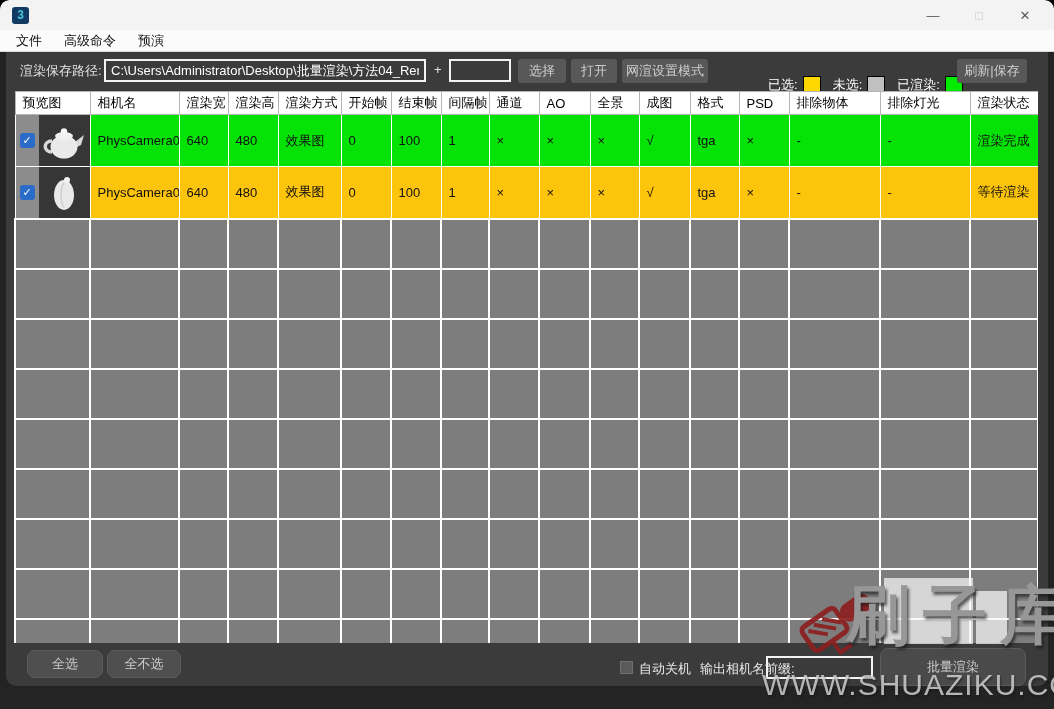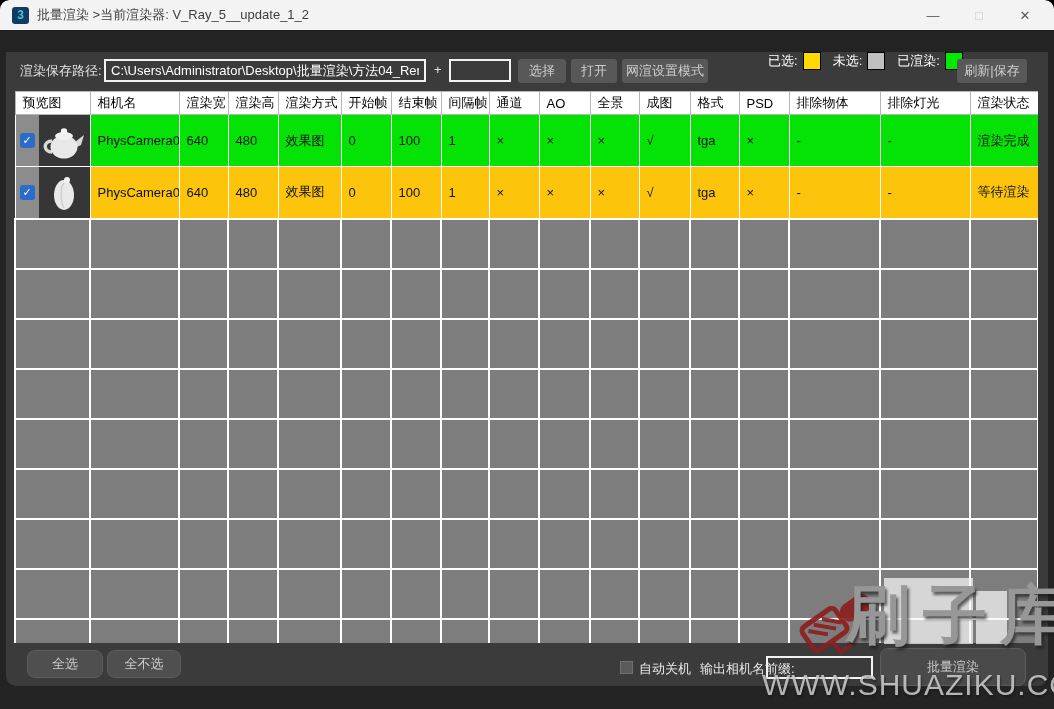--- a/index.html
+++ b/index.html
@@ -37,21 +37,21 @@
     border:2px solid #f2f2f2;color:#fff;font-size:13px;padding:0 5px;font-family:inherit;}
   .plus-sign{position:absolute;left:428px;top:10px;color:#e3e3e3;font-size:13px;}
   .suffix-input{position:absolute;left:443px;top:7px;width:62px;height:23px;background:#3b3b3b;
     border:2px solid #f2f2f2;color:#fff;font-size:13px;padding:0 5px;font-family:inherit;}
   .tb-btn{position:absolute;top:7px;height:24px;background:#585858;border:none;border-radius:3px;
     color:#cfcfcf;font-size:13px;font-family:inherit;padding:0;text-align:center;}
   .btn-select{left:512px;width:48px;}
   .btn-open{left:565px;width:46px;}
   .btn-net{left:616px;width:86px;}
   .btn-refresh{left:951px;width:70px;background:#585858;}
-  .legend{position:absolute;left:762px;top:0;display:flex;align-items:flex-start;height:26px;}
+  .legend{position:absolute;left:762px;top:16px;display:flex;align-items:flex-end;height:26px;}
   .legend-label{color:#fff;font-size:13px;margin-right:5px;}
   .swatch{width:18px;height:18px;border:1px solid #000;margin-right:12px;}
 
   
   .table-wrap{position:absolute;left:8px;top:39px;width:1024px;height:552px;overflow:hidden;}
   table.grid{border-collapse:collapse;table-layout:fixed;width:1023px;}
   .grid th{background:#fff;color:#000;font-size:13px;font-weight:normal;text-align:left;
     height:23px;padding:0 0 0 7px;border:1px solid #b5b5b5;overflow:hidden;white-space:nowrap;}
   .grid td{font-size:13px;color:#111;padding:0 0 0 7px;border:1px solid #fff;
     overflow:hidden;white-space:nowrap;}
@@ -90,28 +90,32 @@
     letter-spacing:1px;white-space:nowrap;text-shadow:1px 2px 2px rgba(20,20,20,0.5);}
   .wm-brush{position:absolute;left:782px;top:584px;opacity:0.92;}
 </style>
 </head>
 <body>
 
 <div class="window">
 
   <div class="titlebar">
     <div class="app-icon">3</div>
-    <div class="title-text">批量渲染 &gt;当前渲染器: V_Ray_5__update_1_2</div>
     <div class="win-controls">
       <div class="win-btn">—</div>
       <div class="win-btn max">□</div>
       <div class="win-btn close">✕</div>
     </div>
   </div>
 
+  <div class="menubar">
+    <div class="menu-item">文件</div>
+    <div class="menu-item">高级命令</div>
+    <div class="menu-item">预演</div>
+  </div>
 
   <div class="panel">
 
     <div class="toolbar">
       <div class="tb-label">渲染保存路径:</div>
       <input class="path-input" value="C:\Users\Administrator\Desktop\批量渲染\方法04_Renders\" style="">
       <div class="plus-sign">+</div>
       <input class="suffix-input" value="" style="">
       <button class="tb-btn btn-select">选择</button>
       <button class="tb-btn btn-open">打开</button>

